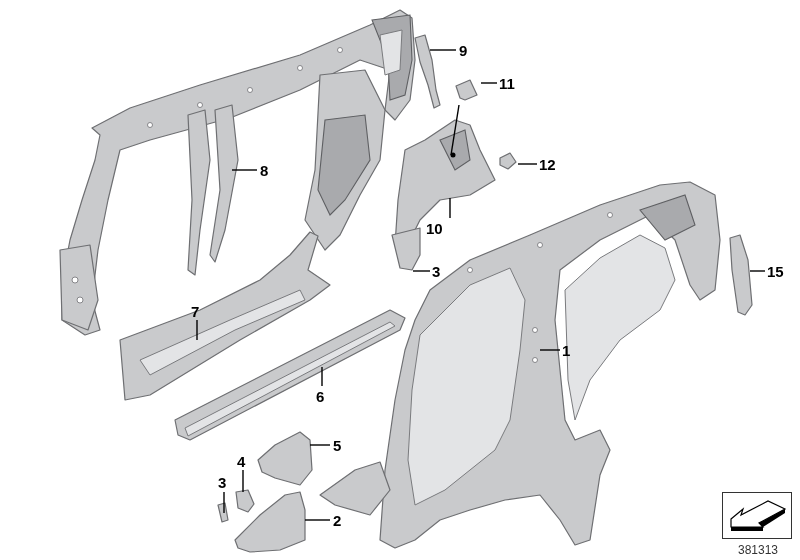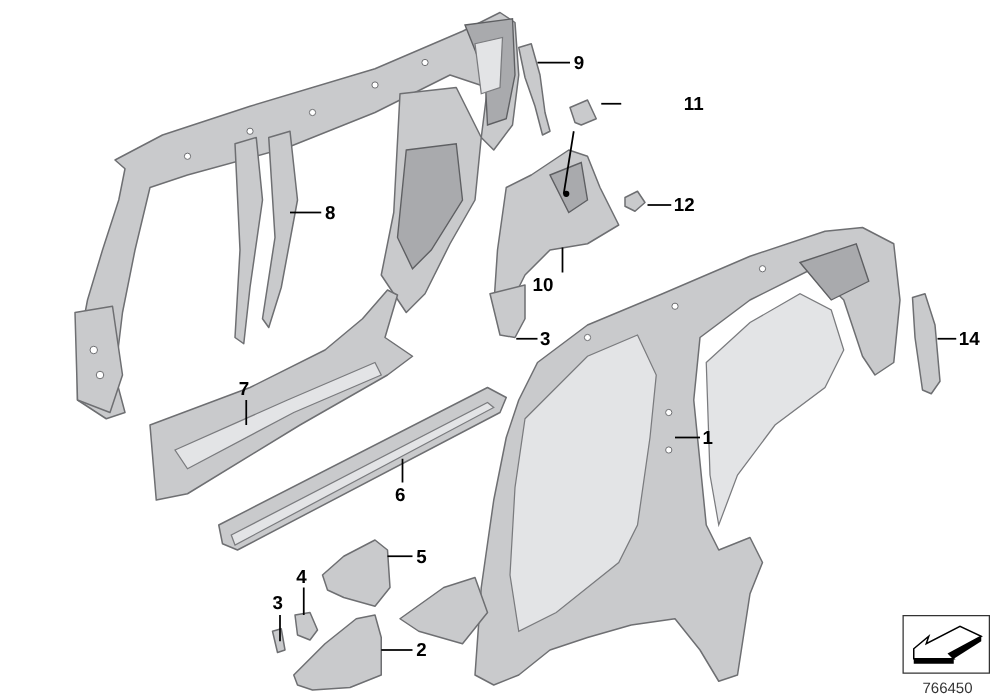--- a/index.html
+++ b/index.html
@@ -127,25 +127,25 @@
 <span class="callout" style="left:562px;top:343px;">1</span>
 <span class="callout" style="left:333px;top:513px;">2</span>
 <span class="callout" style="left:218px;top:475px;">3</span>
 <span class="callout" style="left:237px;top:454px;">4</span>
 <span class="callout" style="left:333px;top:438px;">5</span>
 <span class="callout" style="left:316px;top:389px;">6</span>
 <span class="callout" style="left:191px;top:304px;">7</span>
 <span class="callout" style="left:260px;top:163px;">8</span>
 <span class="callout" style="left:459px;top:43px;">9</span>
 <span class="callout" style="left:426px;top:221px;">10</span>
-<span class="callout" style="left:499px;top:76px;margin-left:48px;">11</span>
+<span class="callout" style="left:499px;top:76px;">11</span>
 <span class="callout" style="left:539px;top:157px;">12</span>
 <span class="callout" style="left:432px;top:264px;">3</span>
-<span class="callout" style="left:767px;top:264px;">14</span>
+<span class="callout" style="left:767px;top:264px;">15</span>
 
 <div class="ref-box">
   <svg width="68" height="45" viewBox="0 0 68 45">
     <path d="M8,26 L20,16 L18,22 L45,8 L62,16 L36,30 L40,34 L8,34 Z" fill="#fff" stroke="#000" stroke-width="1.2"></path>
     <path d="M8,34 L40,34 L40,38 L8,38 Z" fill="#000"></path>
     <path d="M36,30 L62,16 L62,20 L40,34 Z" fill="#000"></path>
   </svg>
 </div>
-<div class="ref-id">766450</div>
+<div class="ref-id">381313</div>
 
 </body></html>

